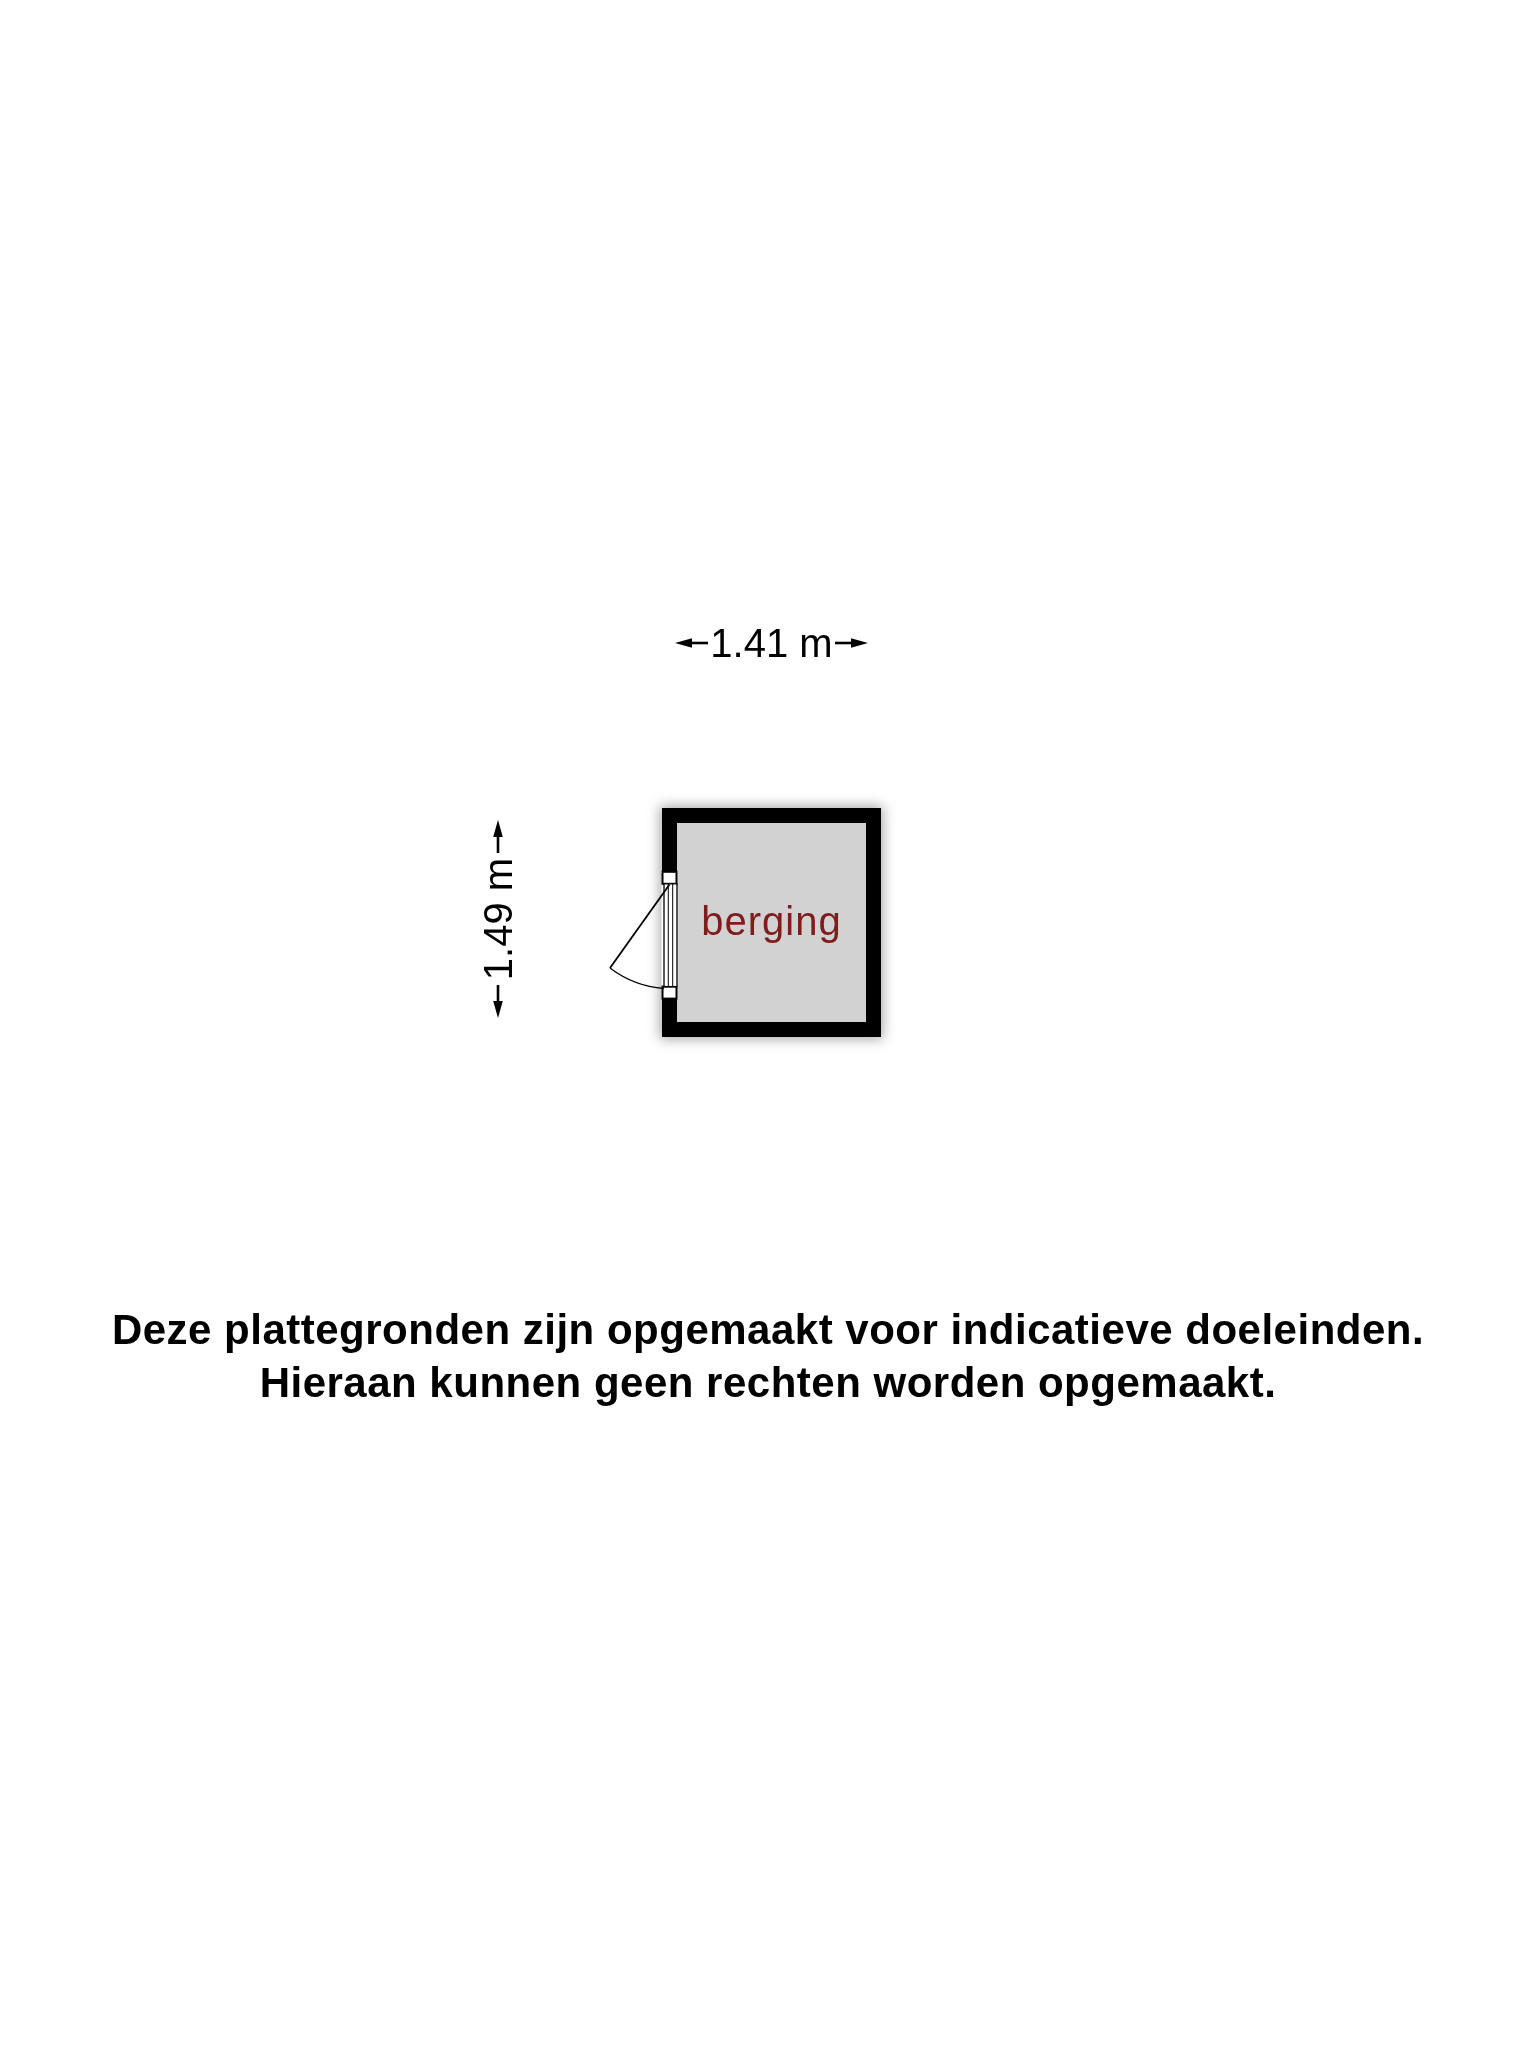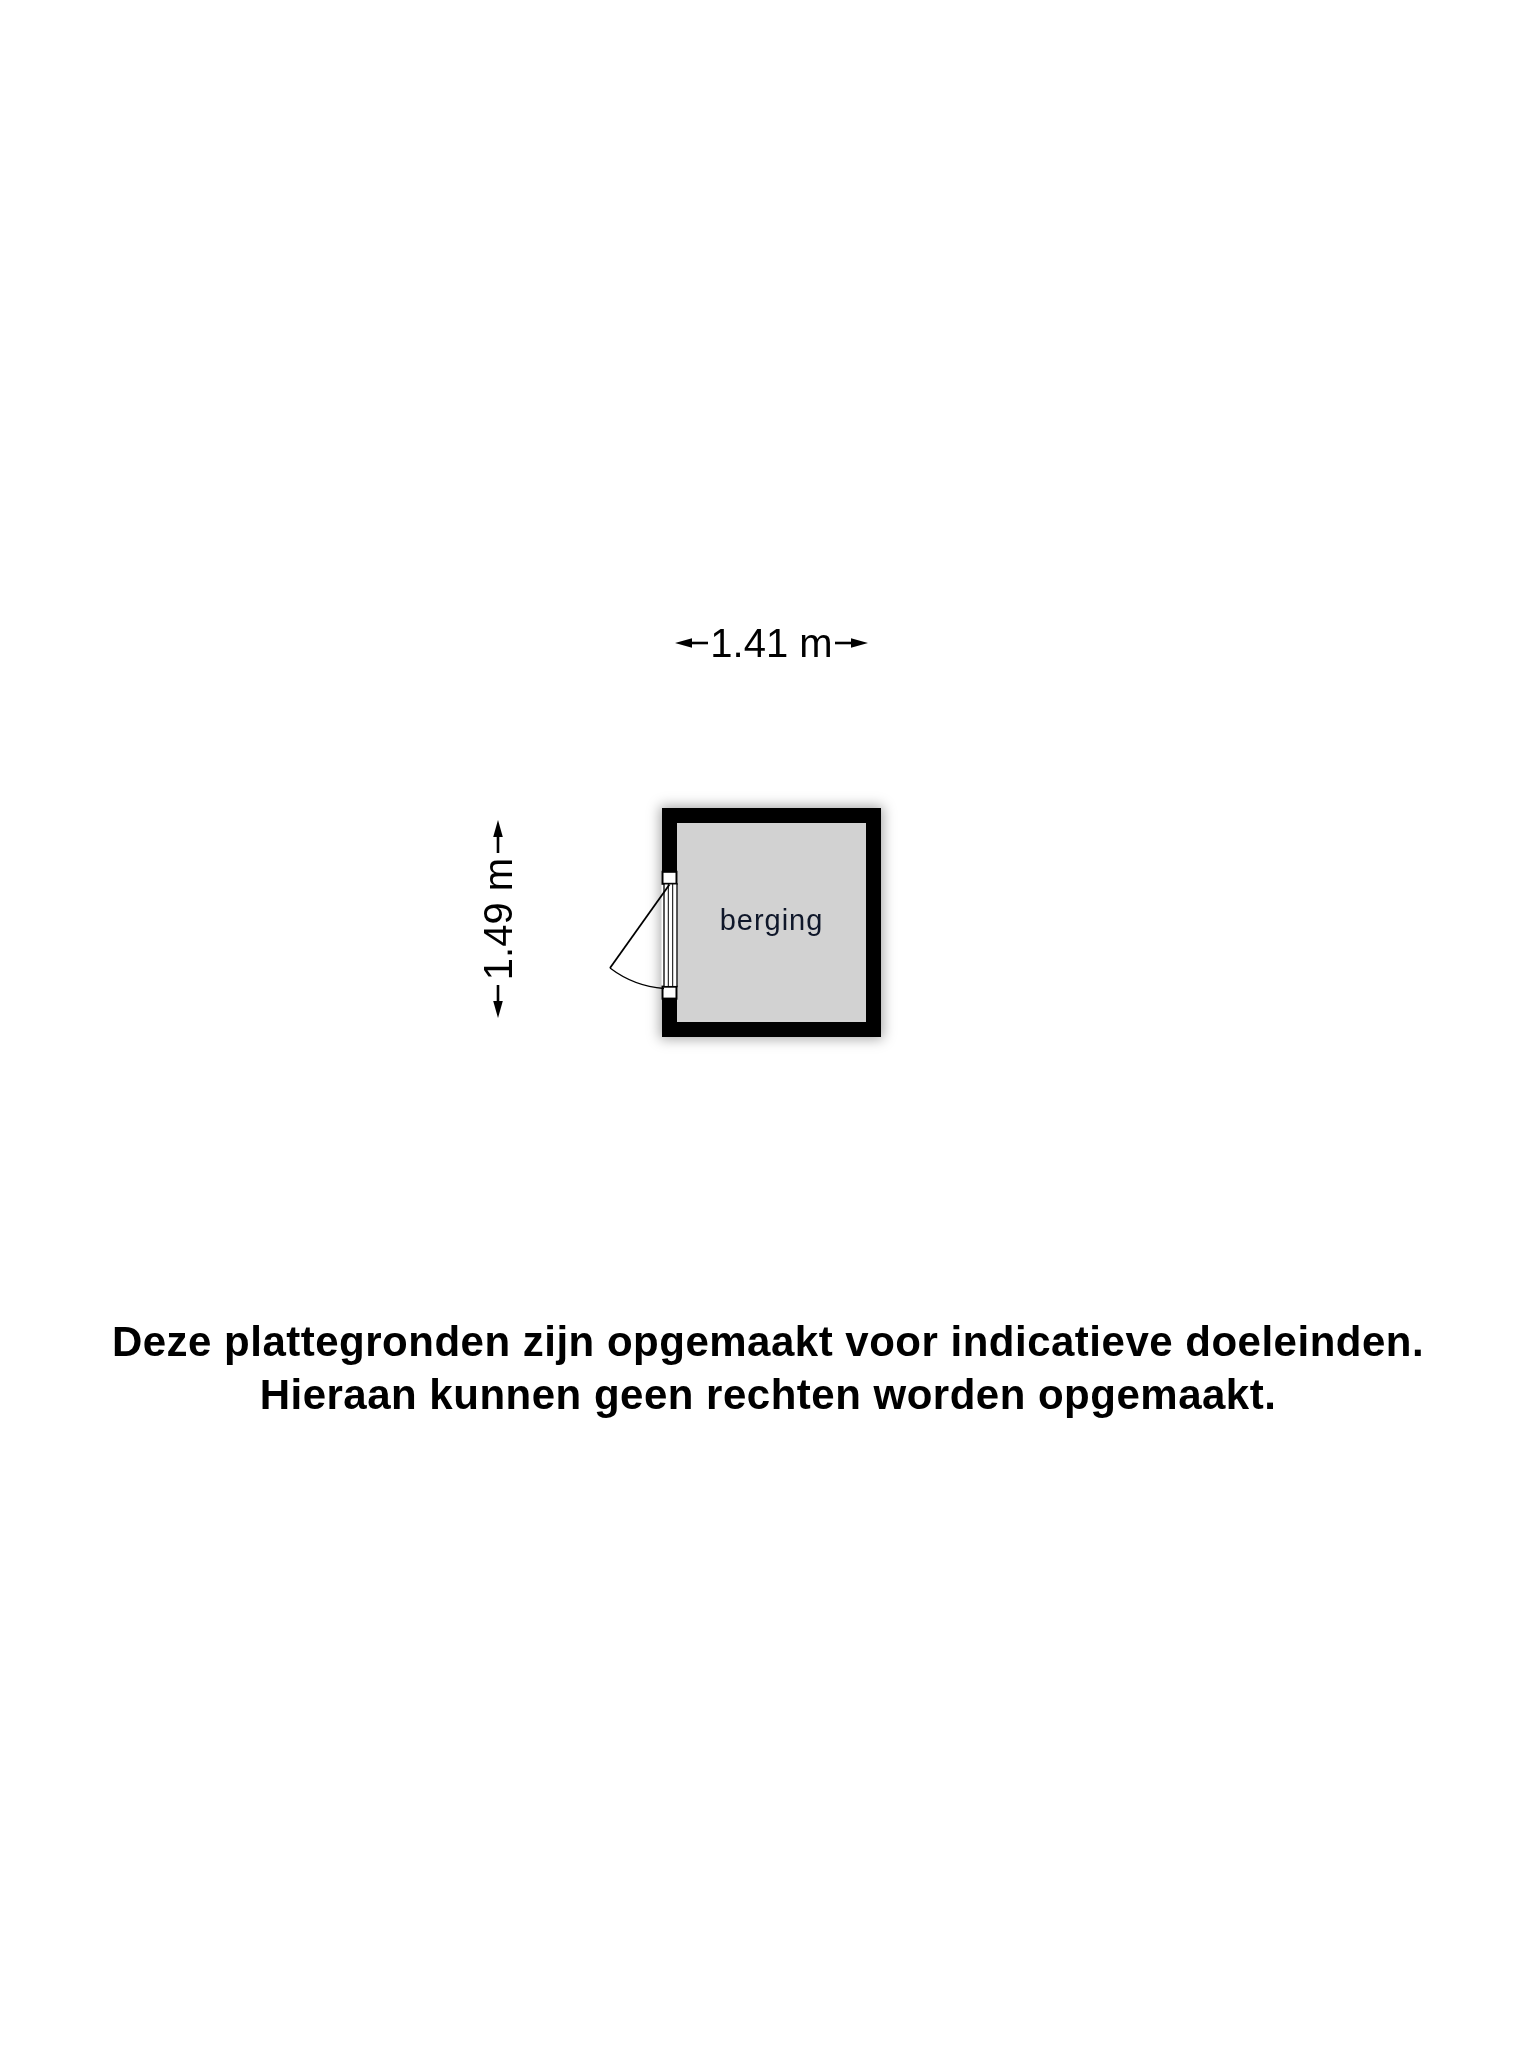--- a/index.html
+++ b/index.html
@@ -38,32 +38,32 @@
     position: absolute; left: 662px; top: 808px; width: 219px; height: 229px;
     background: #000000;
     box-shadow: 0 0 12px 2px rgba(0,0,0,0.35);
   }
   .room-floor {
     position: absolute; left: 15px; top: 15px; right: 15px; bottom: 15px;
     background: #d2d2d2;
     display: flex; align-items: center; justify-content: center;
   }
   .room-label {
-    font-size: 29px; letter-spacing: 1px; color: #0f172a; line-height: 1;
+    font-size: 40px; letter-spacing: 1px; color: #7f1d1d; line-height: 1;
     padding-bottom: 4px;
   }
 
   
   .door-svg { position: absolute; left: 560px; top: 850px; width: 140px; height: 170px; }
 
   
   .disclaimer {
     position: absolute; left: 0; top: 1303px; width: 1536px;
     text-align: center; font-weight: bold; font-size: 42px;
-    letter-spacing: 0.5px; line-height: 53px; color: #000000; margin-top: 12px;
+    letter-spacing: 0.5px; line-height: 53px; color: #000000;
   }
 </style>
 </head>
 <body>
 
 <div class="canvas">
 
   <div class="dim-h">
     <svg width="33" height="12" viewBox="0 0 33 12">
       <polygon points="0,6 17,1.2 17,10.8" fill="#000"></polygon>

